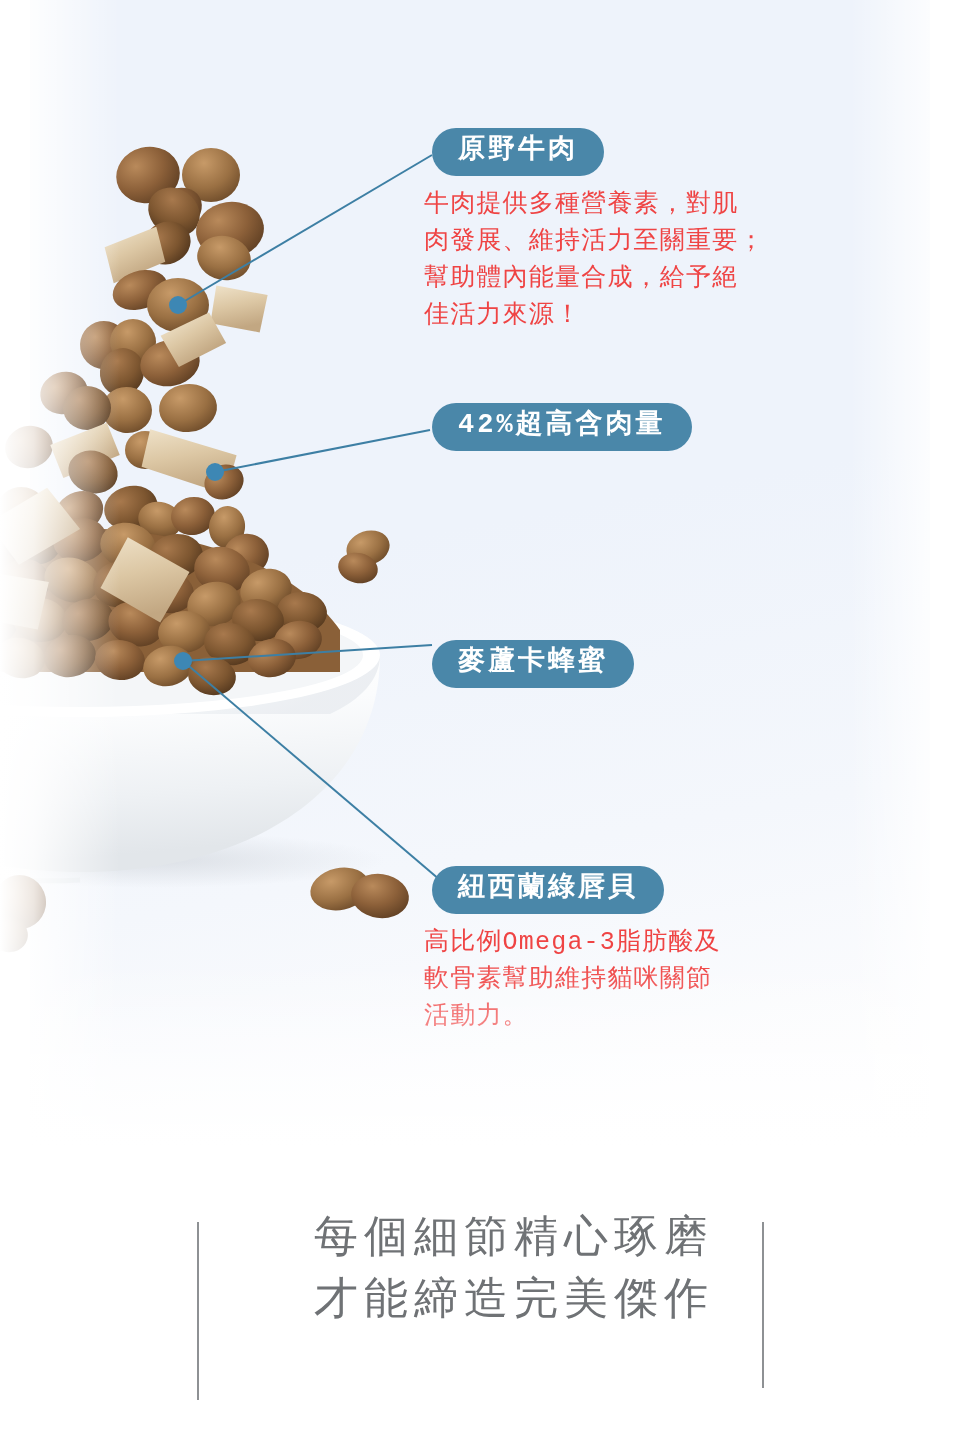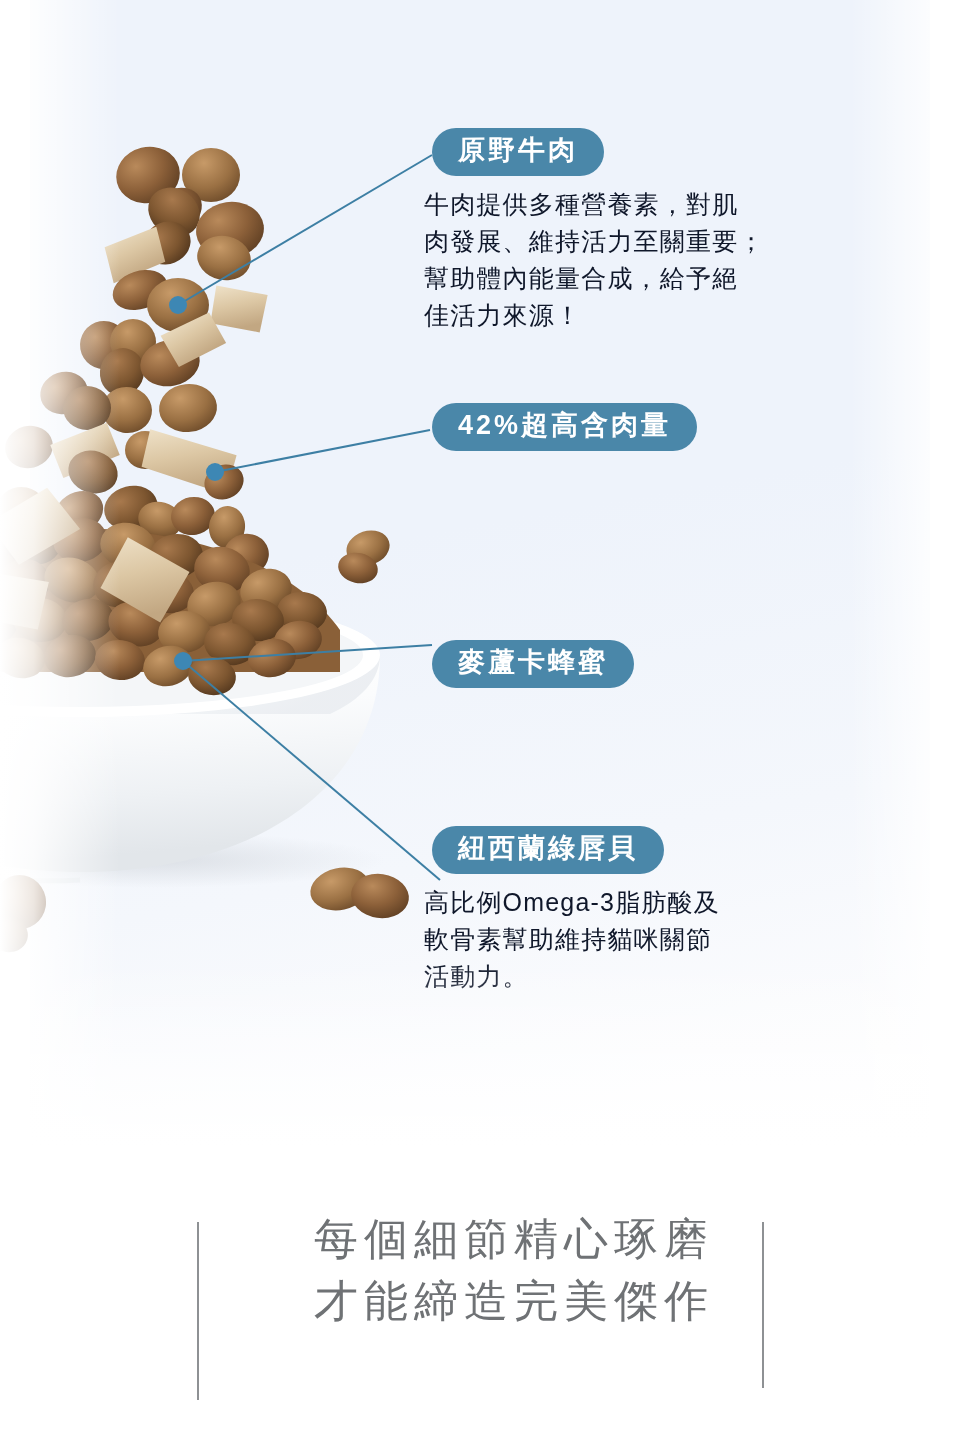--- a/index.html
+++ b/index.html
@@ -7,20 +7,21 @@
     width:960px;height:1440px;
     background:#ffffff;
     font-family:"Liberation Sans","DejaVu Sans",sans-serif;
     overflow:hidden;
   }
   #page{
     position:relative;
     width:960px;height:1440px;
     background:#ffffff;
     overflow:hidden;
+    font-family:Liberation Mono, monospace;
   }
   
   .bg-panel{
     position:absolute;
     left:30px;top:0;width:900px;height:1180px;
     background:linear-gradient(170deg,#eef3fb 0%,#eef3fb 45%,#f4f7fc 70%,#fdfdfe 92%,#ffffff 100%);
     pointer-events:none;
   }
   .bg-fade-left{
     position:absolute;left:0;top:0;width:120px;height:1180px;
@@ -66,21 +67,21 @@
     margin-left:8px;
     font-size:27px;
     font-weight:bold;
     letter-spacing:3px;
     line-height:1.18;
     white-space:nowrap;
     box-sizing:border-box;
   }
   .desc{
     margin-top:10px;
-    color:#0f172a;
+    color:#ef4444;
     font-size:25px;
     line-height:1.48;
     letter-spacing:1.2px;
     white-space:pre-line;
   }
 
   
   .slogan{
     position:absolute;
     left:0;top:1200px;width:960px;height:220px;
@@ -303,21 +304,21 @@
   </div>
 
   <div class="feature" style="top:403px;">
     <div class="pill">42%超高含肉量</div>
   </div>
 
   <div class="feature" style="top:612px;margin-top:28px;">
     <div class="pill">麥蘆卡蜂蜜</div>
   </div>
 
-  <div class="feature" style="top:826px;">
+  <div class="feature" style="top:866px;">
     <div class="pill">紐西蘭綠唇貝</div>
     <div class="desc">高比例Omega-3脂肪酸及
 軟骨素幫助維持貓咪關節
 活動力。</div>
   </div>
 
   <div class="bg-fade-left"></div>
   <div class="bg-fade-right"></div>
   <div class="bg-fade-bottom"></div>
 

